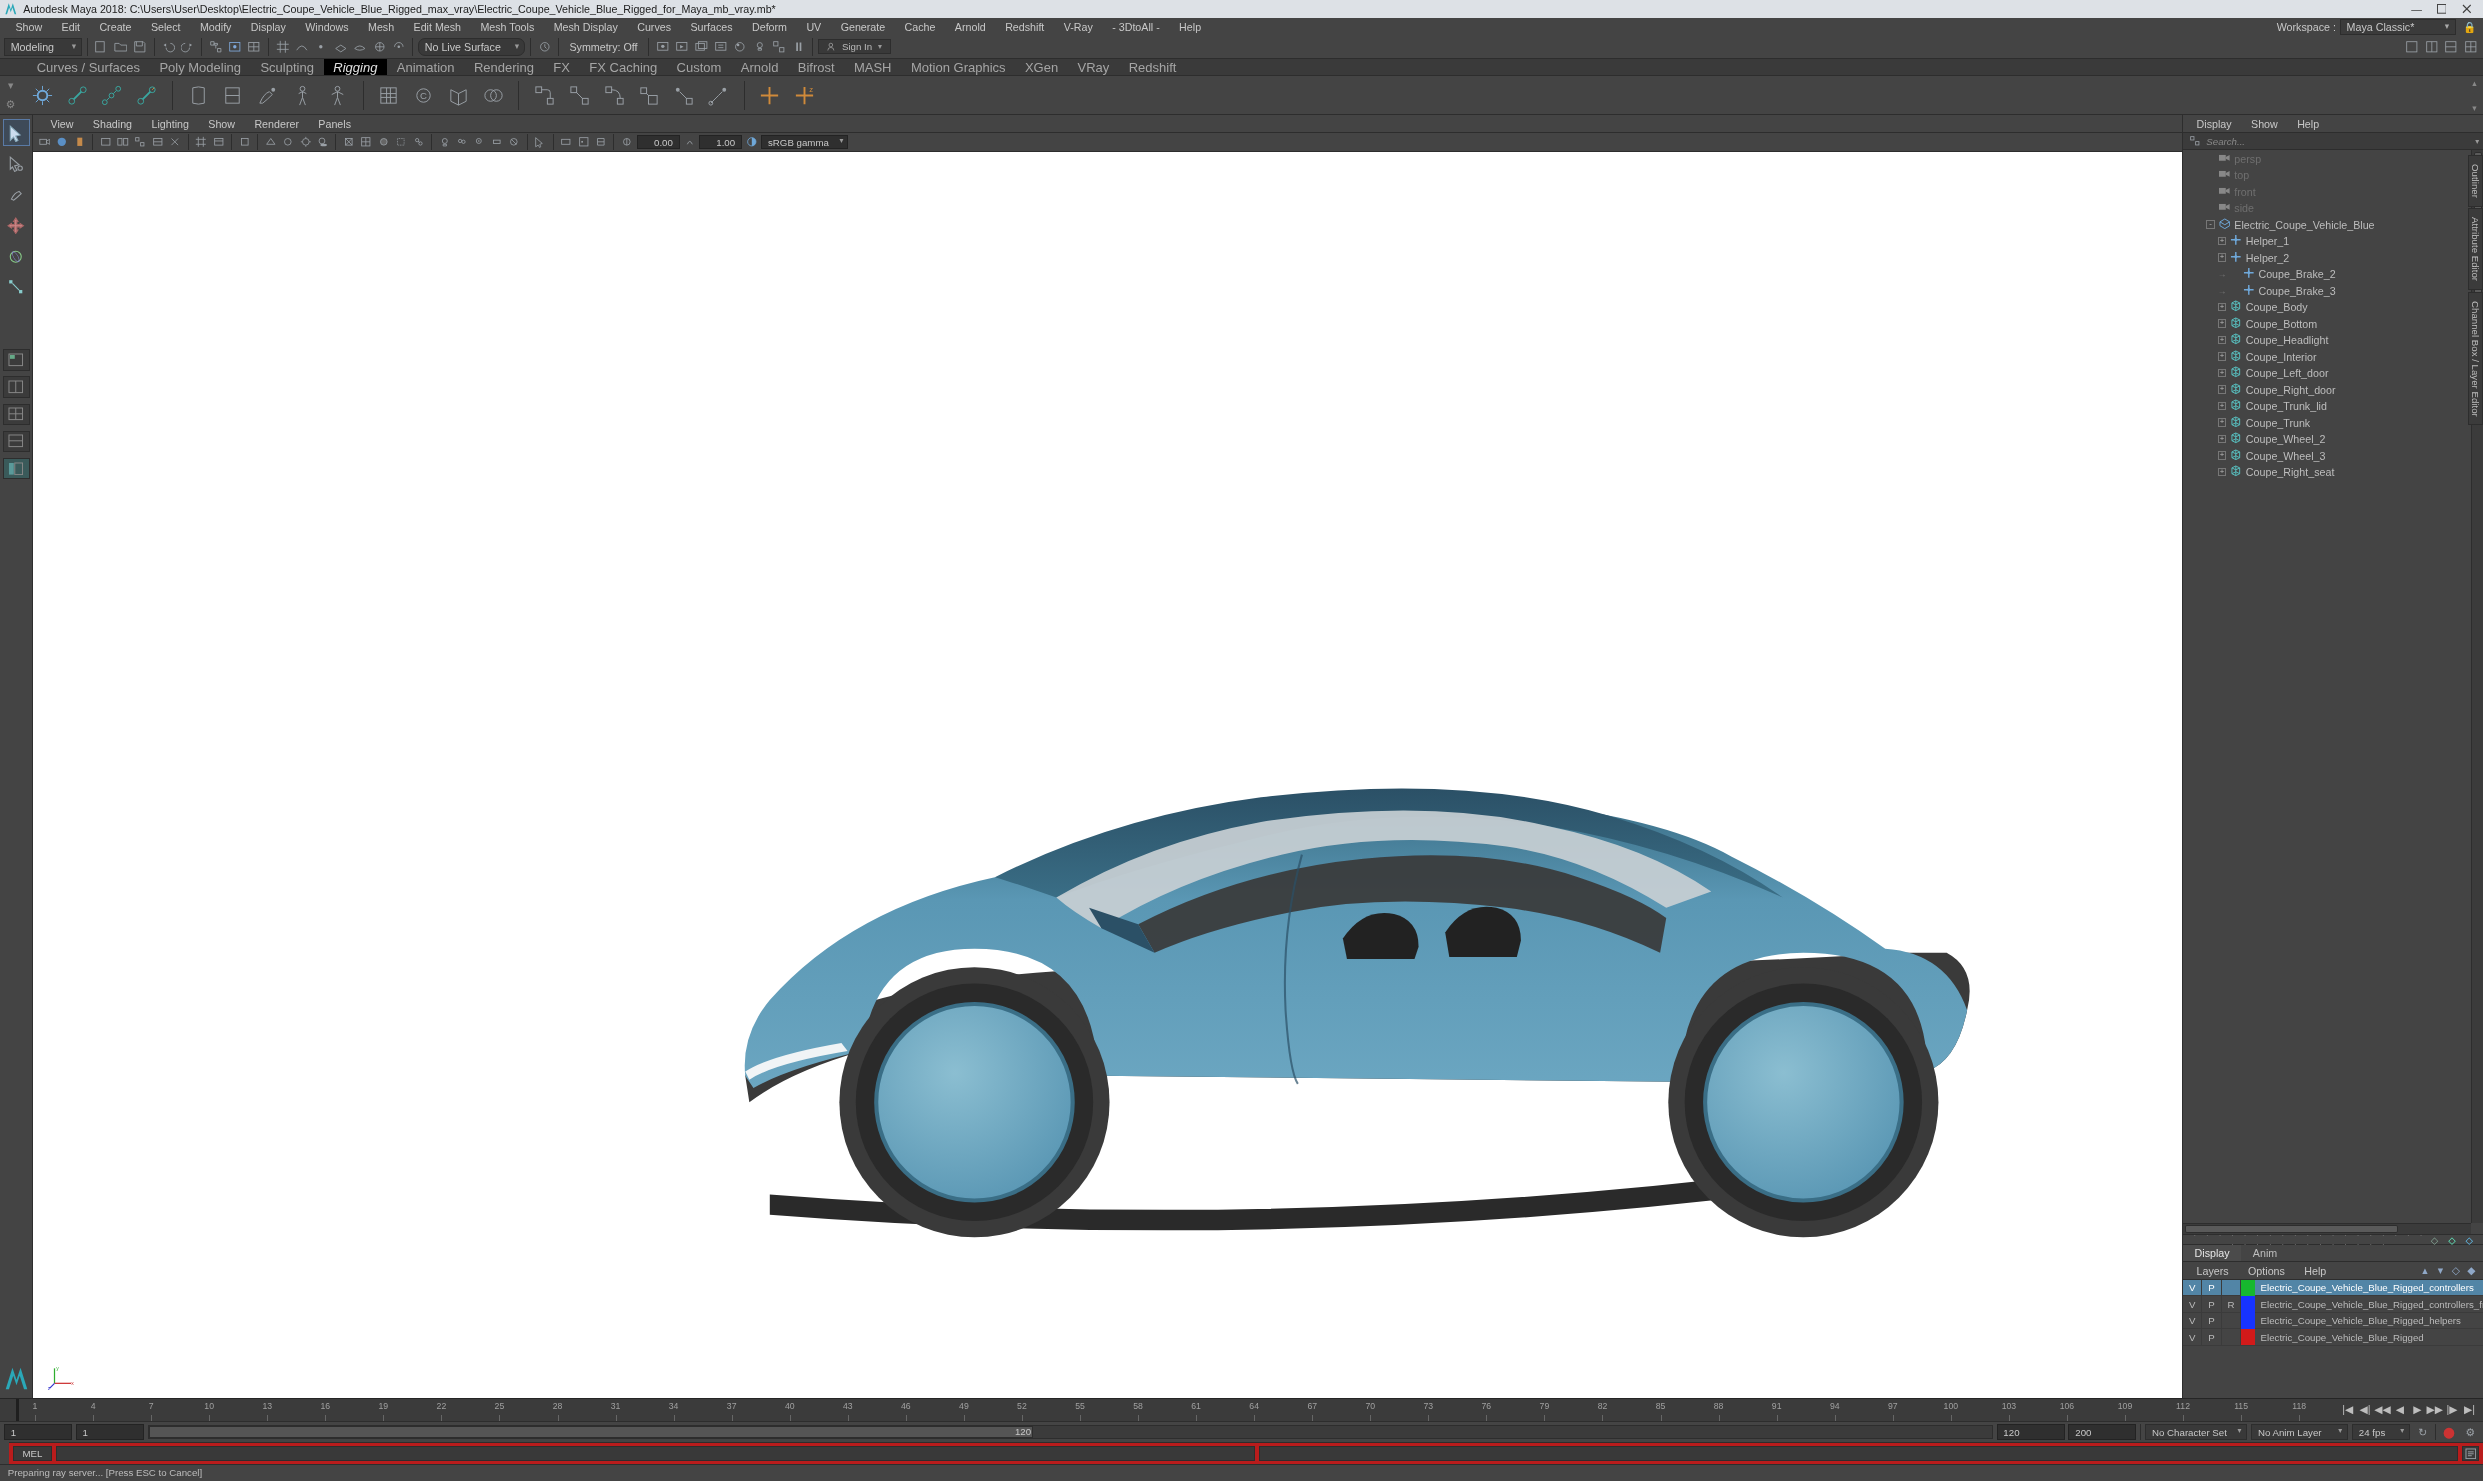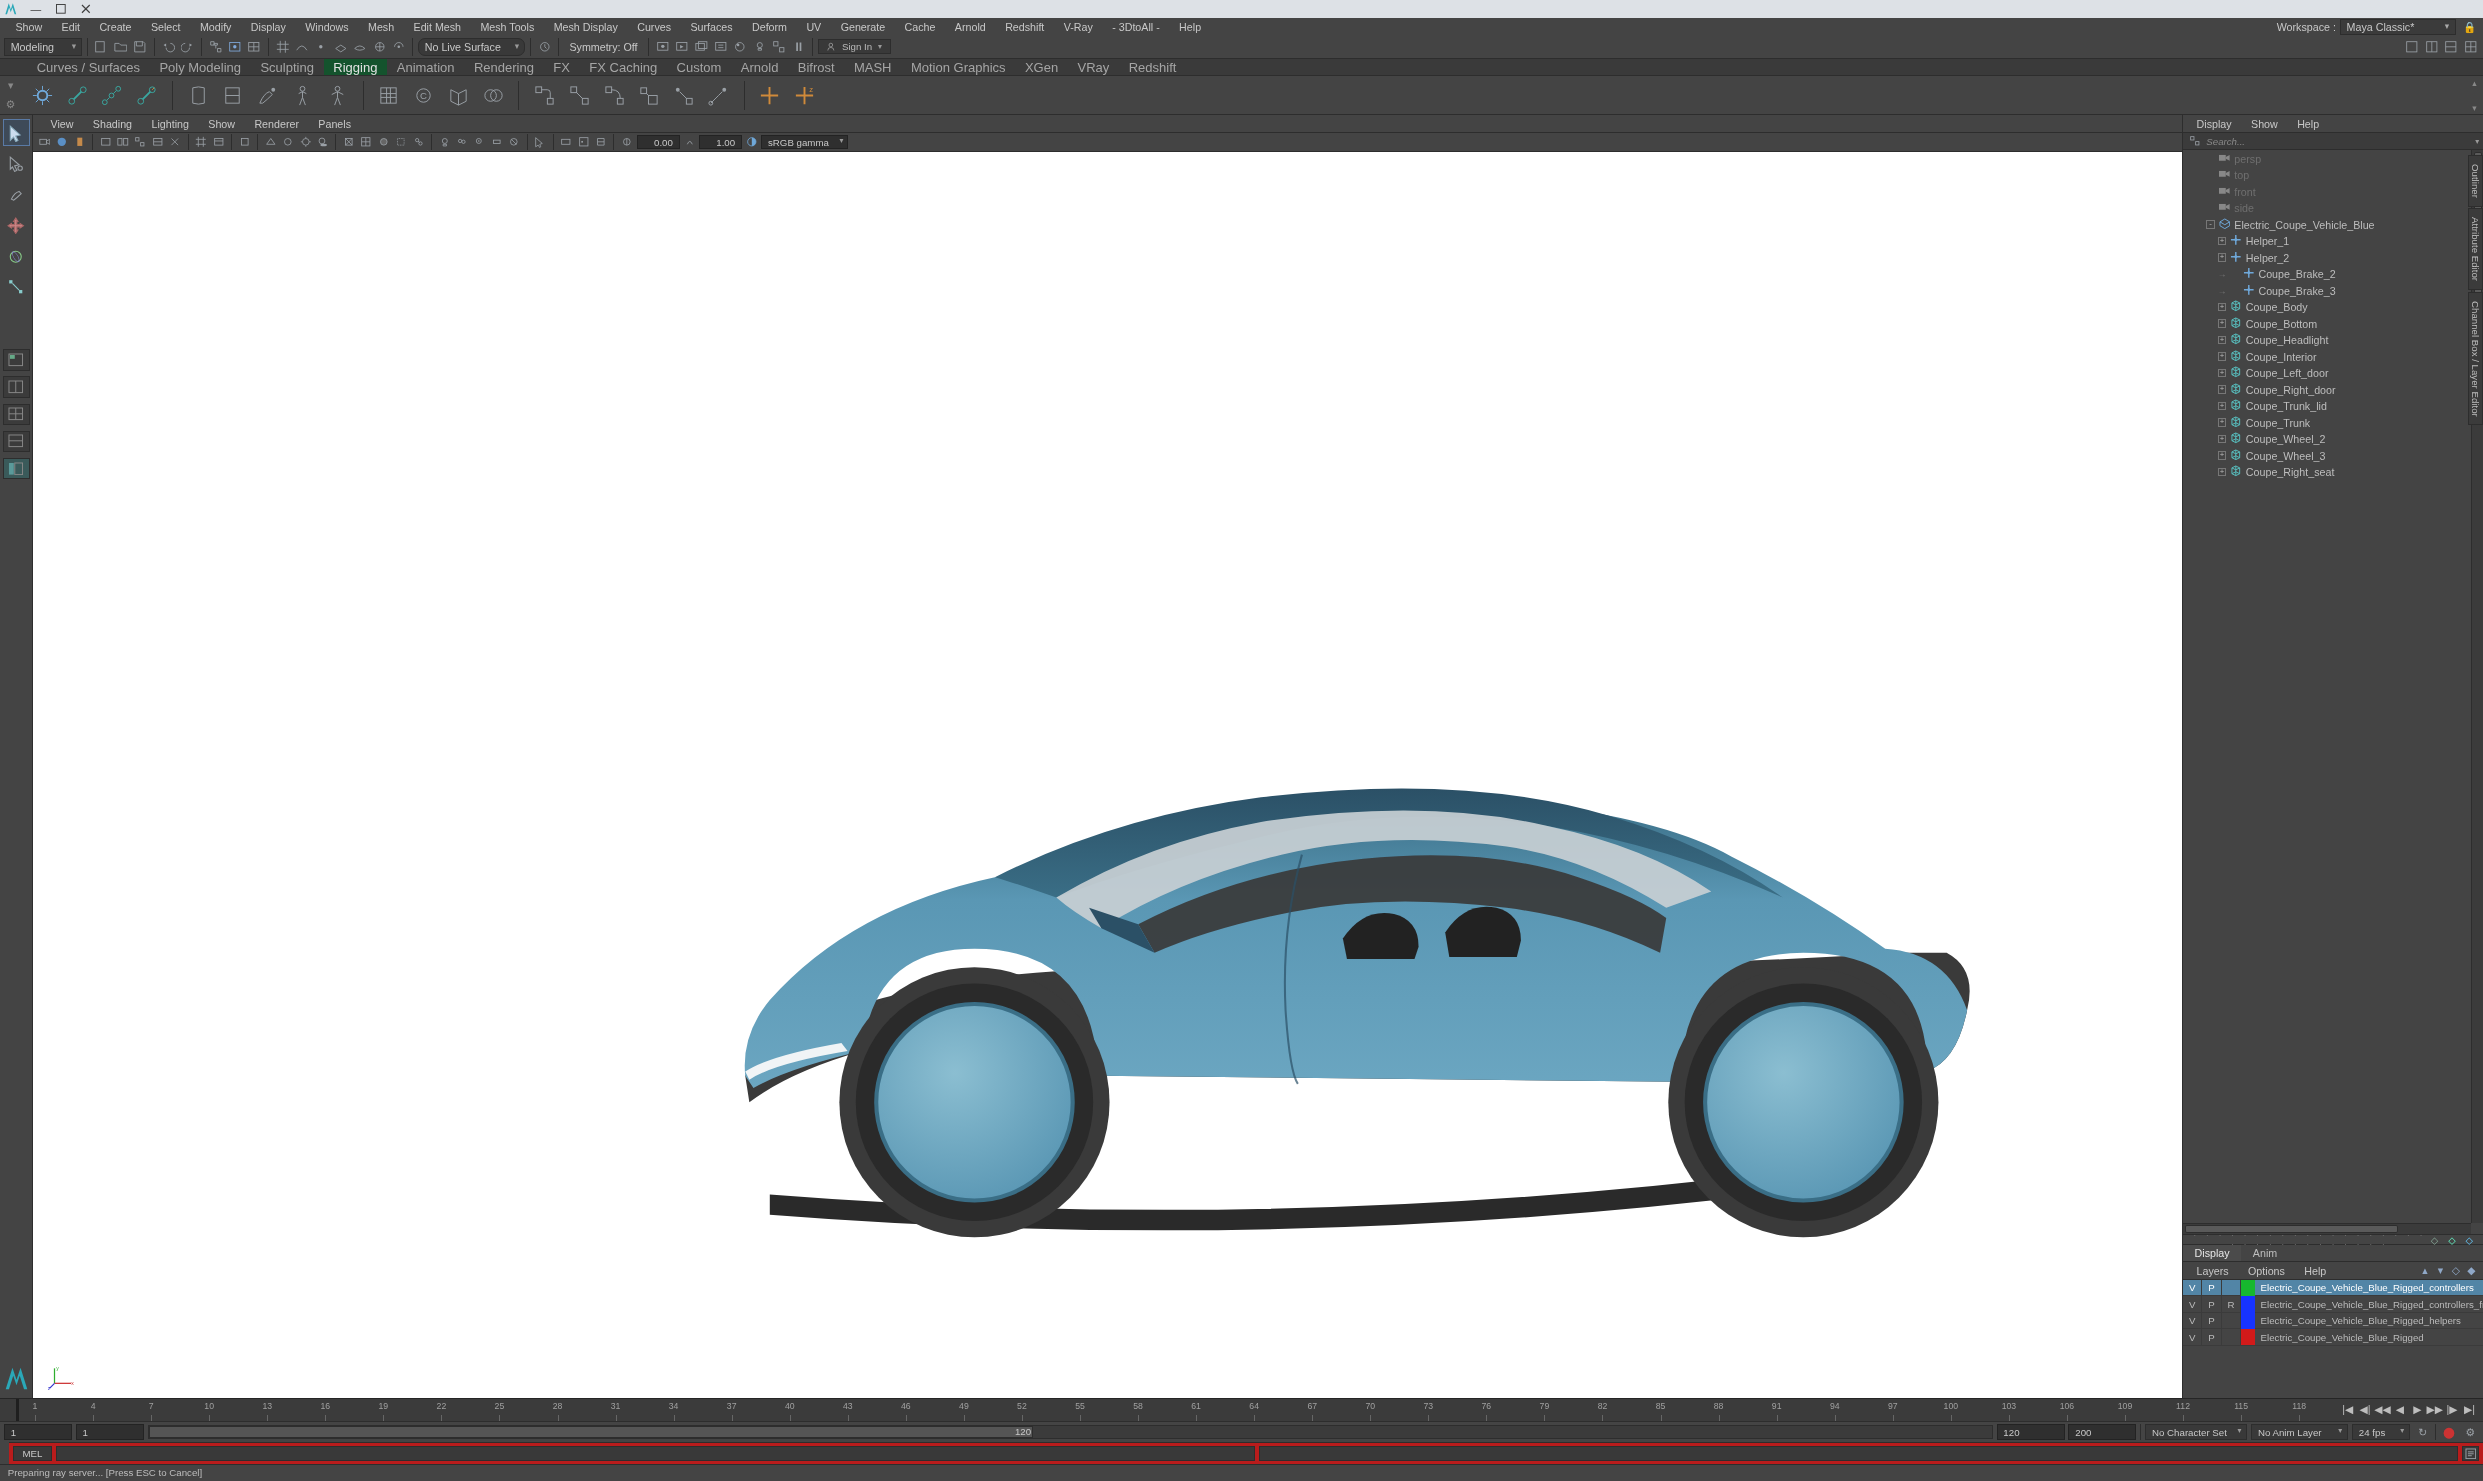--- a/index.html
+++ b/index.html
@@ -30,21 +30,21 @@
 .ticon { width: 17.5px; height: 17.5px; display: flex; align-items: center; justify-content: center; color: #9aa0a6; }
 .ticon.on { color: #7fa8d9; }
 .ticon svg { width: 13.6px; height: 13.6px; }
 .statusline .label { color: #c8c8c8; padding: 0 5.8px; font-size: 10.7px; white-space: nowrap; }
 .statusline .signin { border: 1px solid #2d2d2d; background: #393939; padding: 1px 7.8px; font-size: 9.7px; display: flex; align-items: center; gap: 5.8px; }
 .statusline .spacer { flex: 1; }
 
 
 .shelftabs { height: 17.5px; background: #3a3a3a; display: flex; align-items: stretch; padding-left: 27px; gap: 0; border-bottom: 1px solid #2d2d2d; }
 .shelftabs .tab { padding: 1.9px 9.7px; color: #a5a5a5; font-size: 13px; display: flex; align-items: center; }
-.shelftabs .tab.active { background: #14532d; color: #e0e0e0; }
+.shelftabs .tab.active { background: #000000; color: #e0e0e0; font-style: italic; }
 
 
 .shelfrow { height: 39px; background: #444444; display: flex; align-items: center; padding: 0 3.9px; gap: 1.9px; border-bottom: 1px solid #2d2d2d; position: relative; }
 .shelfrow .side { position: absolute; left: 1.9px; top: 0; bottom: 0; width: 19.4px; display: flex; flex-direction: column; justify-content: space-around; }
 .shelfrow .side .s { width: 17.5px; height: 11.6px; color: #888; display: flex; align-items: center; justify-content: center; }
 .shelfrow .icons { margin-left: 25px; display: flex; align-items: center; gap: 7.8px; }
 .sicon { width: 27px; height: 27px; display: flex; align-items: center; justify-content: center; color: #9aa0a6; }
 .sicon.teal { color: #3aa7a0; }
 .sicon.orange { color: #d08a3a; }
 .sicon svg { width: 23px; height: 23px; }
@@ -158,20 +158,21 @@
 <body>
 
 <div class="app">
 
   <div class="titlebar">
     <span class="logo">
       <svg viewBox="0 0 100 100">
           <path d="M10 90 L35 10 L50 55 L65 10 L90 90 L78 90 L62 40 L50 75 L38 40 L22 90 Z" fill="#2aa8b8"></path>
         </svg>
     </span>
+    <span class="title">Autodesk Maya 2018: C:\Users\User\Desktop\Electric_Coupe_Vehicle_Blue_Rigged_max_vray\Electric_Coupe_Vehicle_Blue_Rigged_for_Maya_mb_vray.mb*</span>
     <div class="winbtn">—</div>
     <div class="winbtn">
         <svg viewBox="0 0 10 10">
           <rect x="0.5" y="0.5" width="9" height="9" fill="none" stroke="#404040"></rect>
         </svg>
       </div>
     <div class="winbtn">
         <svg viewBox="0 0 10 10">
           <path d="M1 1 L9 9 M9 1 L1 9" stroke="#404040" stroke-width="1.2"></path>
         </svg>

